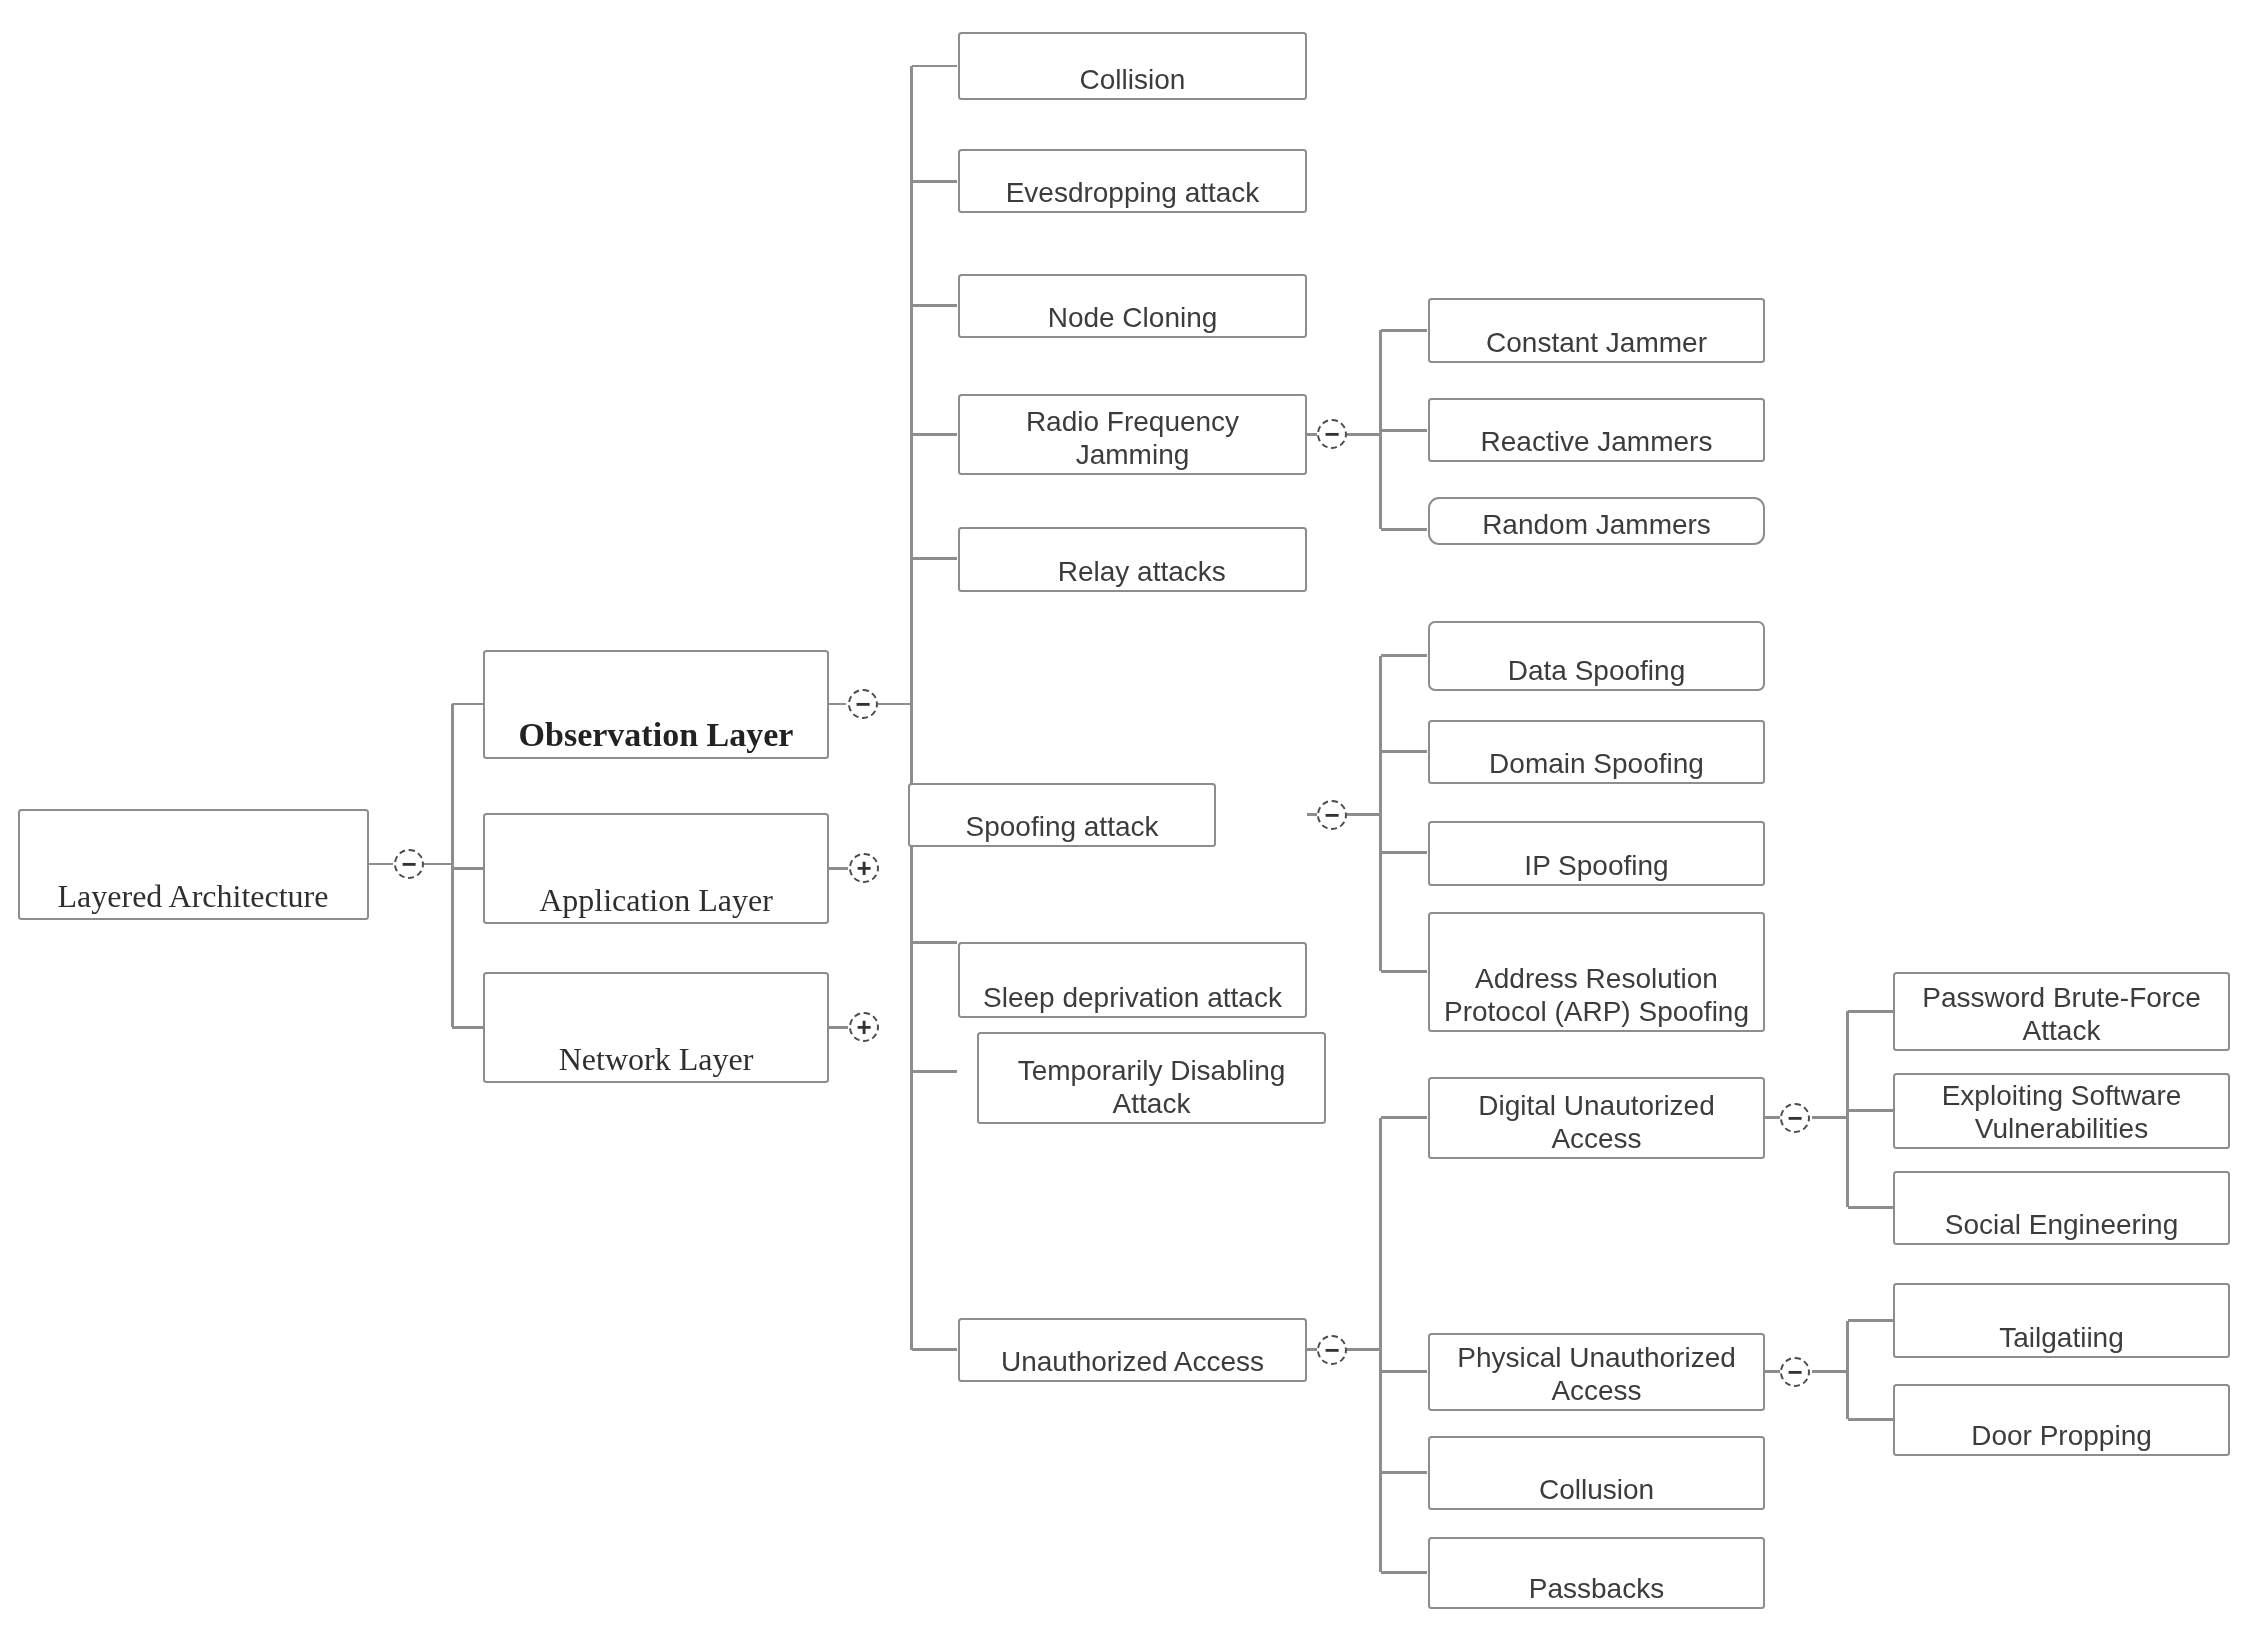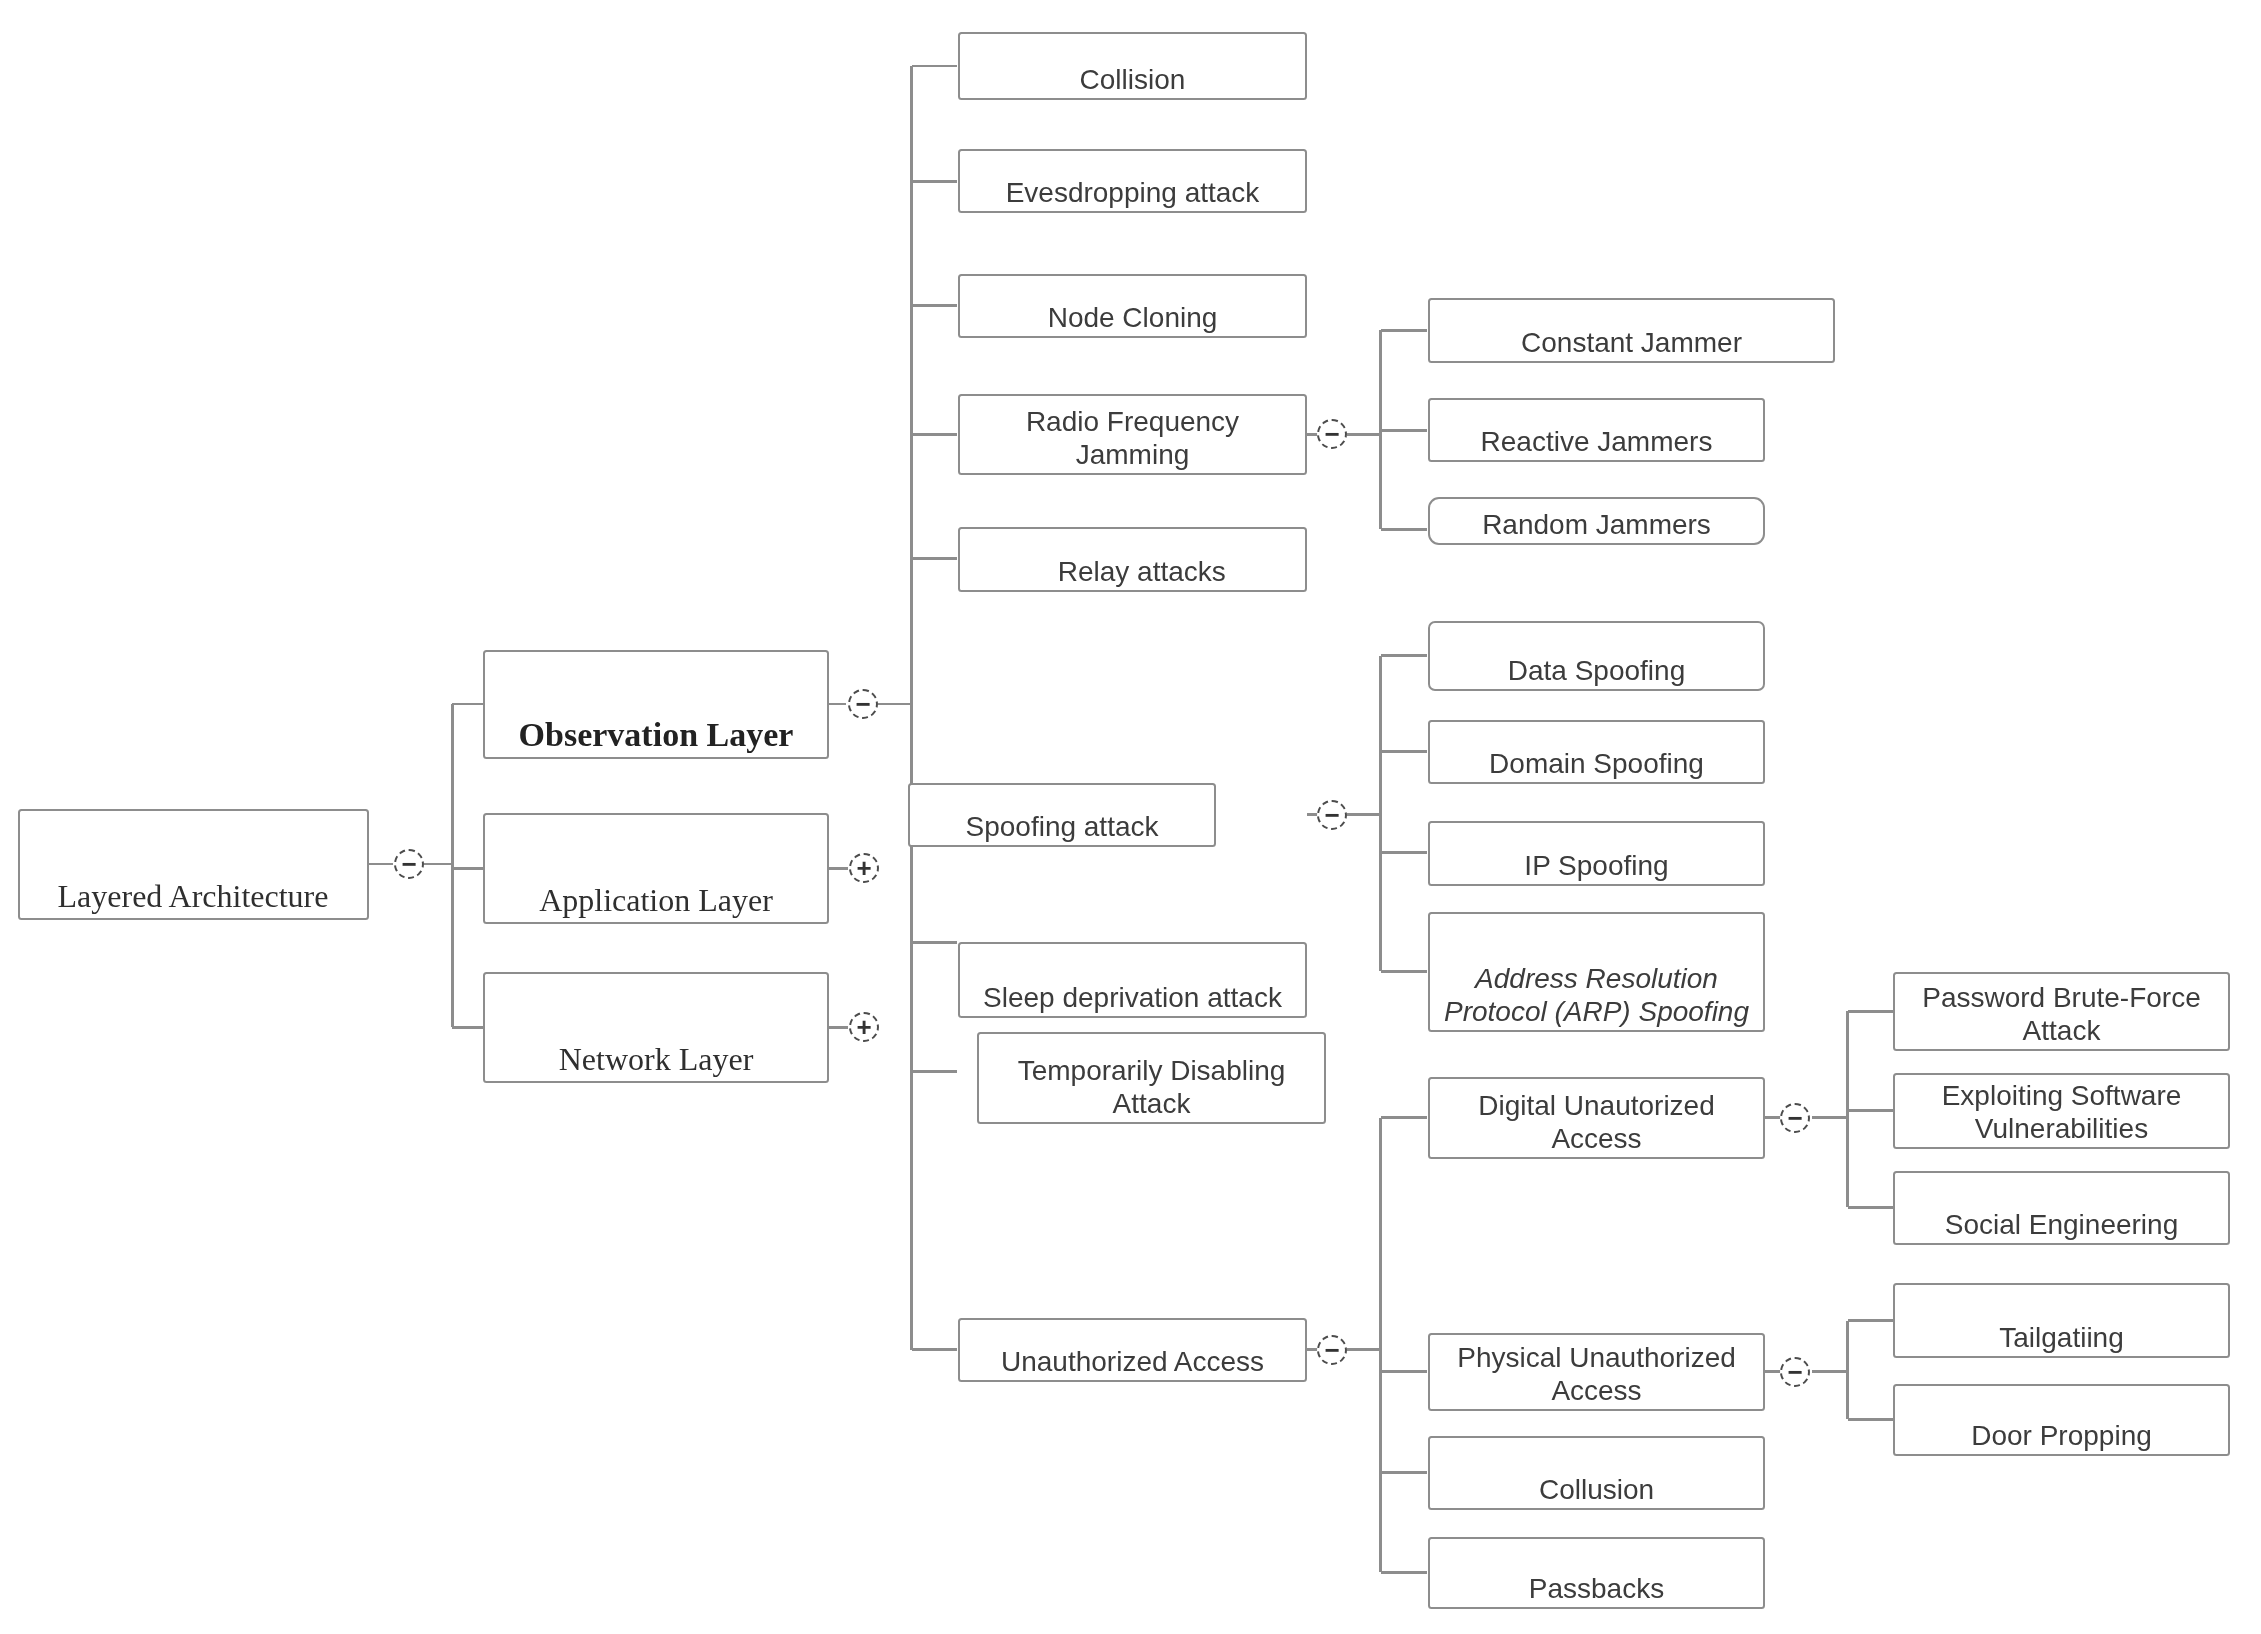--- a/index.html
+++ b/index.html
@@ -140,40 +140,40 @@
   <div class="node" style="left:958px;top:1032px;width:349px;height:92px;margin-left:19px;">
     <span>Temporarily Disabling Attack</span>
   </div>
   <div class="node" style="left:958px;top:1318px;width:349px;height:64px;">
     <span>Unauthorized Access</span>
   </div>
   <div class="toggle" style="left:1317px;top:1335px;">
     <span>−</span>
   </div>
 
-  <div class="node" style="left:1428px;top:298px;width:407px;height:65px;">
+  <div class="node" style="left:1428px;top:298px;width:337px;height:65px;">
     <span>Constant Jammer</span>
   </div>
   <div class="node" style="left:1428px;top:398px;width:337px;height:64px;">
     <span>Reactive Jammers</span>
   </div>
   <div class="node" style="left:1428px;top:497px;width:337px;height:48px;border-radius:11px;">
     <span>Random Jammers</span>
   </div>
 
   <div class="node" style="left:1428px;top:621px;width:337px;height:70px;border-radius:7px;">
     <span>Data Spoofing</span>
   </div>
   <div class="node" style="left:1428px;top:720px;width:337px;height:64px;">
     <span>Domain Spoofing</span>
   </div>
   <div class="node" style="left:1428px;top:821px;width:337px;height:65px;">
     <span>IP Spoofing</span>
   </div>
-  <div class="node" style="left:1428px;top:912px;width:337px;height:120px;font-style:italic;">
+  <div class="node" style="left:1428px;top:912px;width:337px;height:120px;">
     <span>Address Resolution Protocol (ARP) Spoofing</span>
   </div>
 
   <div class="node" style="left:1428px;top:1077px;width:337px;height:82px;">
     <span>Digital Unautorized Access</span>
   </div>
   <div class="toggle" style="left:1780px;top:1103px;">
     <span>−</span>
   </div>
   <div class="node" style="left:1428px;top:1333px;width:337px;height:78px;">

